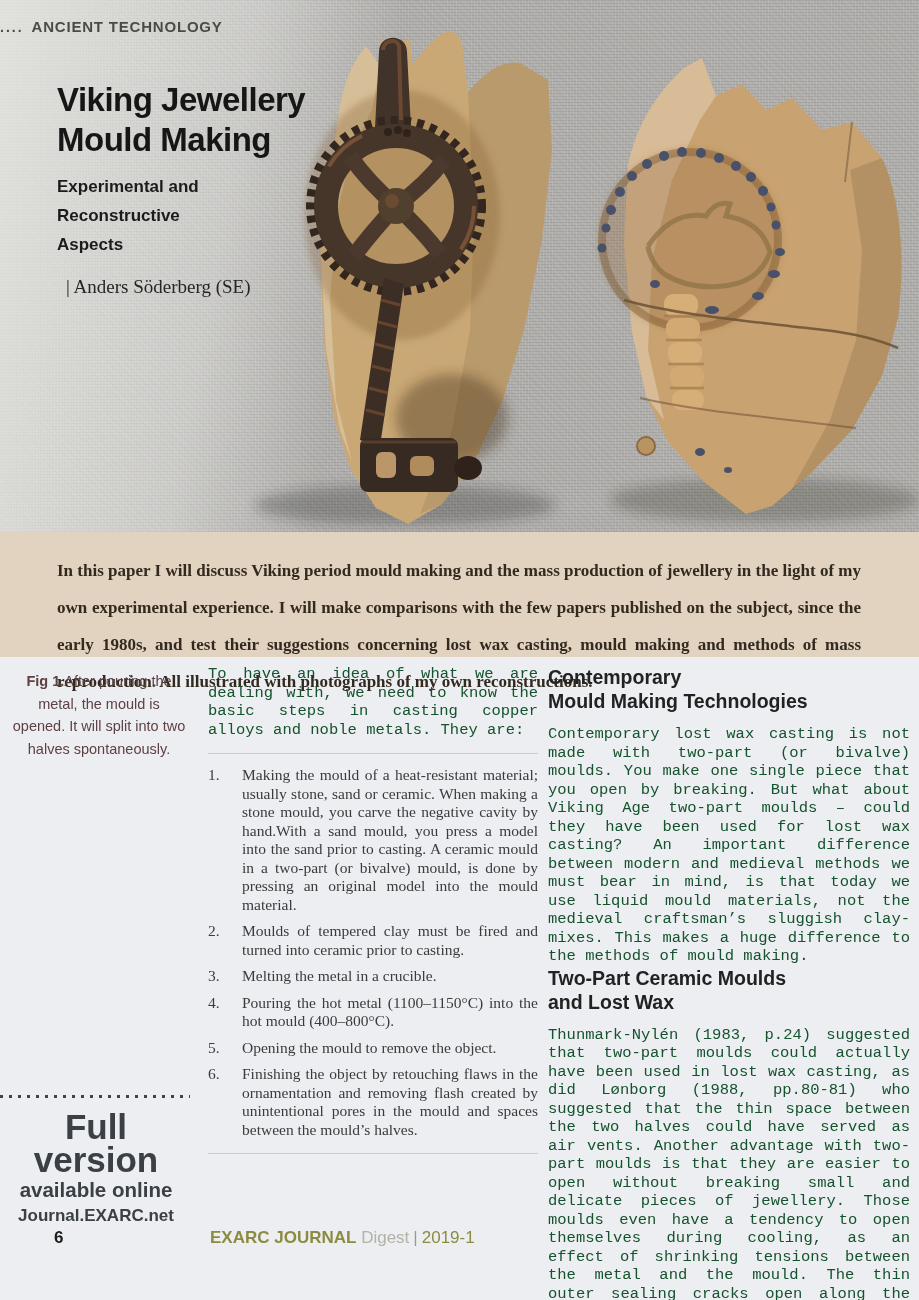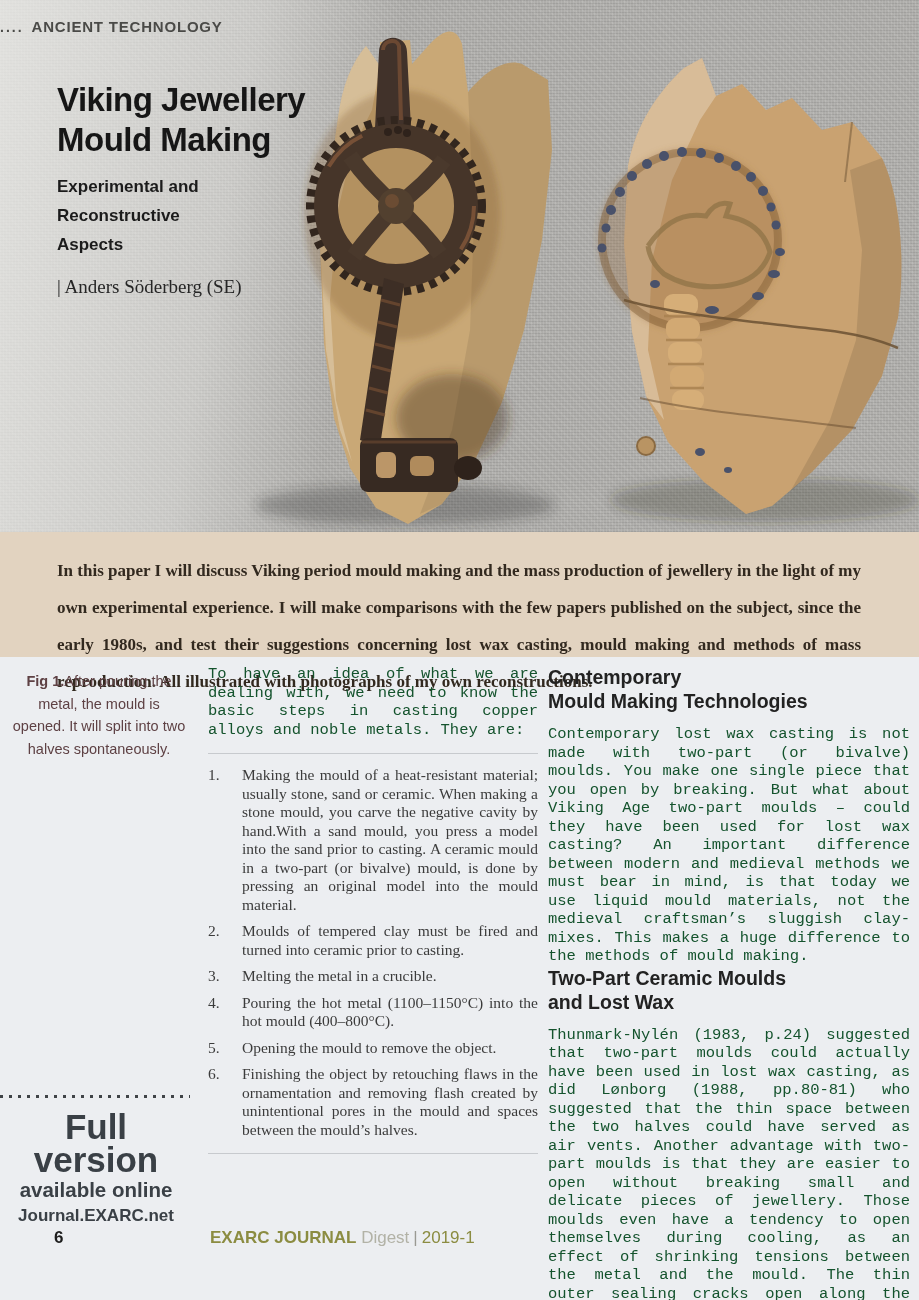--- a/index.html
+++ b/index.html
@@ -15,21 +15,21 @@
   .hero-lighten{position:absolute;inset:0;
         background:linear-gradient(100deg, rgba(238,238,235,.80) 0%, rgba(238,238,235,.45) 26%, rgba(238,238,235,0) 40%);}
   .hero svg{position:absolute;left:0;top:0;}
   .category{position:absolute;left:0;top:18px;display:flex;align-items:baseline;gap:8px;
         color:#4a4a47;font-weight:700;font-size:15px;letter-spacing:.8px;}
   .category .dots{letter-spacing:2px;font-size:14px;}
   .title-block{position:absolute;left:57px;top:80px;color:#161616;}
   .title-line{display:block;font-weight:700;font-size:33px;line-height:40px;letter-spacing:-.5px;}
   .subtitle-block{margin-top:12px;}
   .subtitle-line{display:block;font-weight:700;font-size:17px;line-height:29px;color:#1b1b1b;}
-  .byline{margin-top:17px;font-family:"Liberation Serif",serif;font-size:19px;color:#262626;}
+  .byline{margin-top:17px;font-family:"Liberation Serif",serif;font-size:19px;color:#262626;margin-left:9px;}
   
   .abstract{position:absolute;left:0;top:532px;width:919px;height:125px;background:#e2d3c0;}
   .abstract p{margin:0;padding:20px 58px 0 57px;font-family:"Liberation Serif",serif;font-weight:700;
         font-size:17px;line-height:37px;color:#32291f;text-align:justify;}
   
   .content{position:absolute;left:0;top:657px;width:919px;height:570px;}
   .fig-caption{position:absolute;left:10px;top:13px;width:178px;text-align:center;
         font-size:14.5px;line-height:22.5px;color:#5e4144;}
   .fig-caption b{font-weight:700;}
   .promo{position:absolute;left:0px;top:438px;width:192px;text-align:center;color:#3a4046;}

